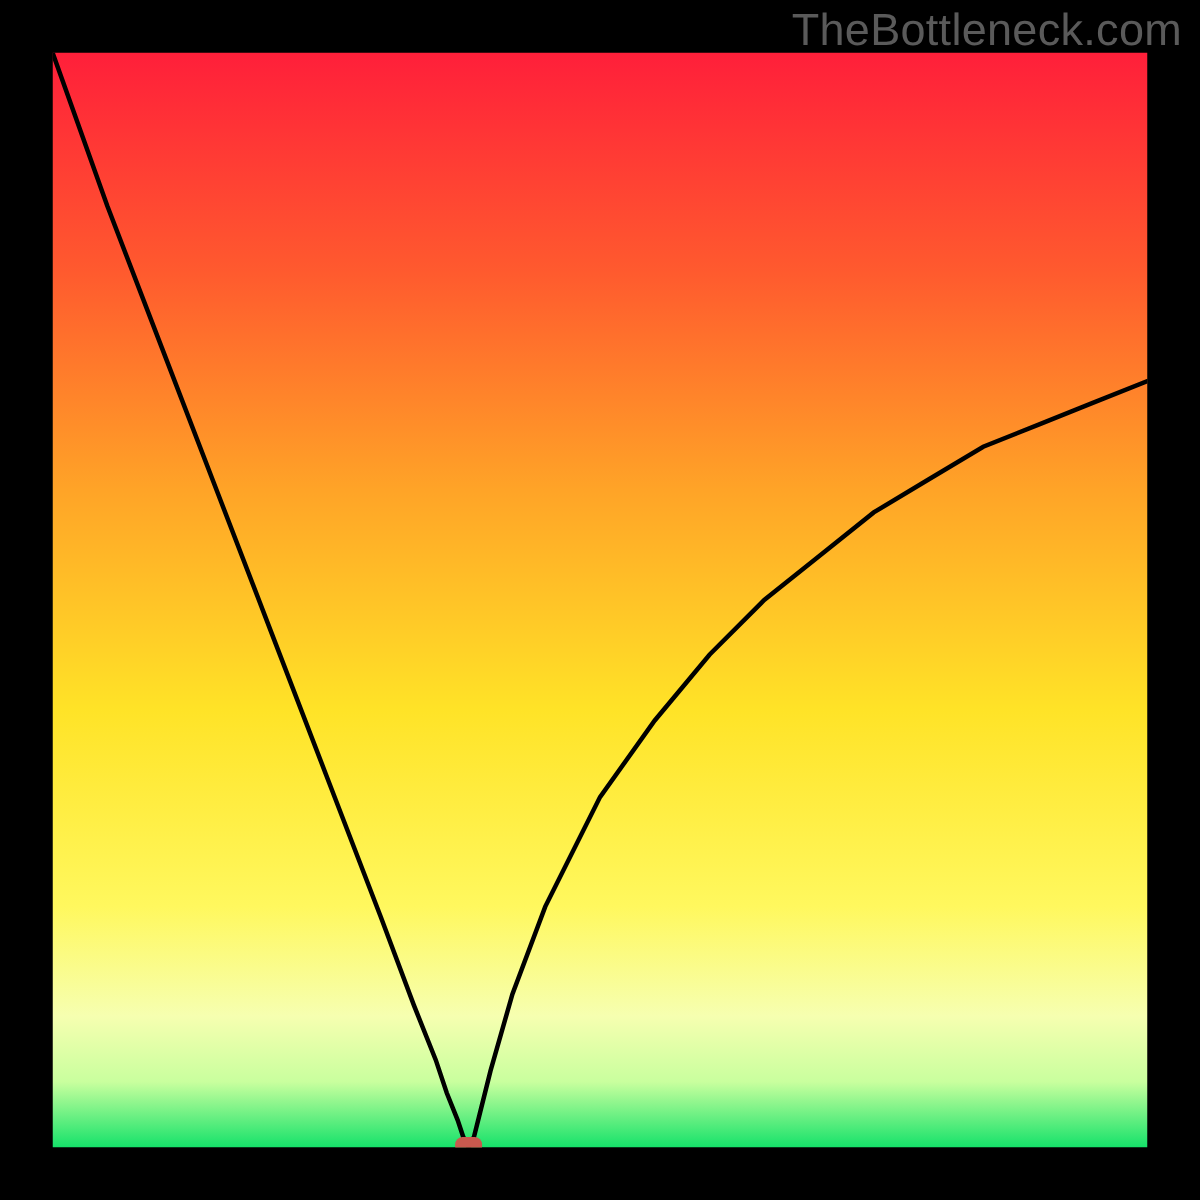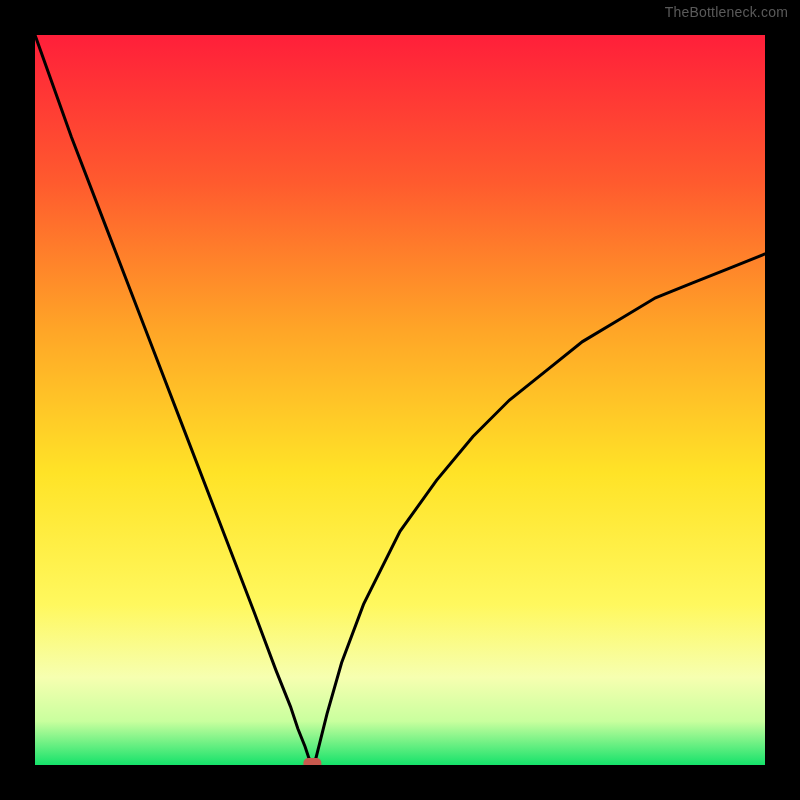--- a/index.html
+++ b/index.html
@@ -9,21 +9,21 @@
     height: 800px;
     background: #000;
     position: relative;
     font-family: Arial, sans-serif;
   }
   .watermark {
     position: absolute;
     top: 4px;
     right: 12px;
     color: #5a5a5a;
-    font-size: 14px;
+    font-size: 30px;
     font-weight: 400;
     z-index: 10;
     letter-spacing: 0.2px;
   }
   .plot {
     position: absolute;
     left: 35px;
     top: 35px;
     width: 730px;
     height: 730px;

